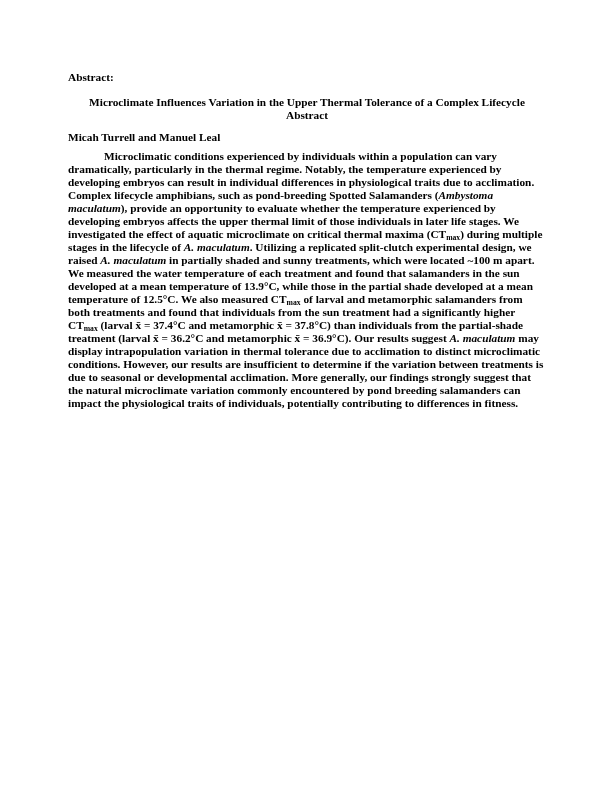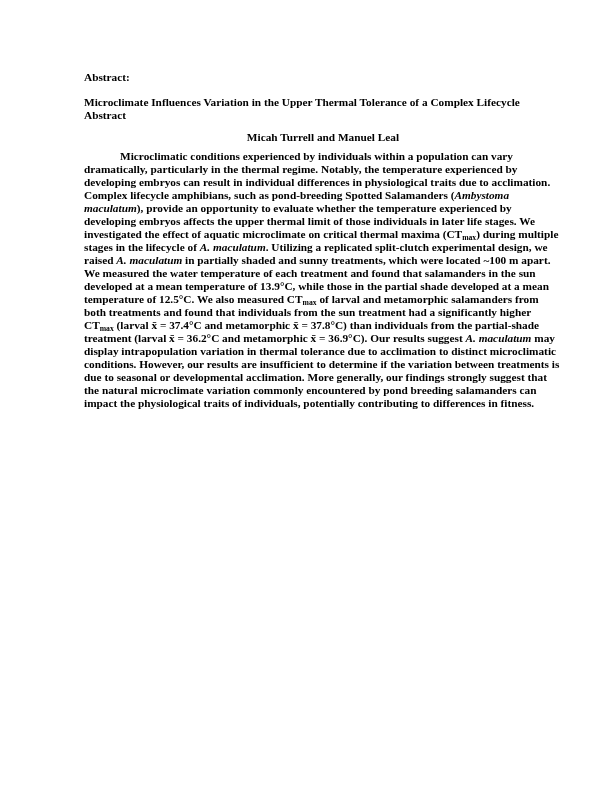--- a/index.html
+++ b/index.html
@@ -15,34 +15,34 @@
     color: #000000;
     font-family: "Liberation Serif", "DejaVu Serif", serif;
     font-weight: bold;
     font-size: 11.3px;
     line-height: 13px;
     overflow: hidden;
     box-sizing: border-box;
   }
   .content {
     position: absolute;
-    left: 84px;
+    left: 68px;
     top: 71px;
     width: 478px;
   }
   .abstract-heading {
     margin: 0 0 12px 0;
     text-align: left;
   }
   .paper-title {
     margin: 0 0 9px 0;
+    text-align: center;
   }
   .authors {
     margin: 0 0 6px 0;
-    text-align: center;
   }
   .abstract-body {
     margin: 0;
     text-indent: 36px;
     text-align: left;
   }
   .seg-n { font-style: normal; }
   .seg-i { font-style: italic; }
   .seg-sub {
     font-size: 0.68em;

